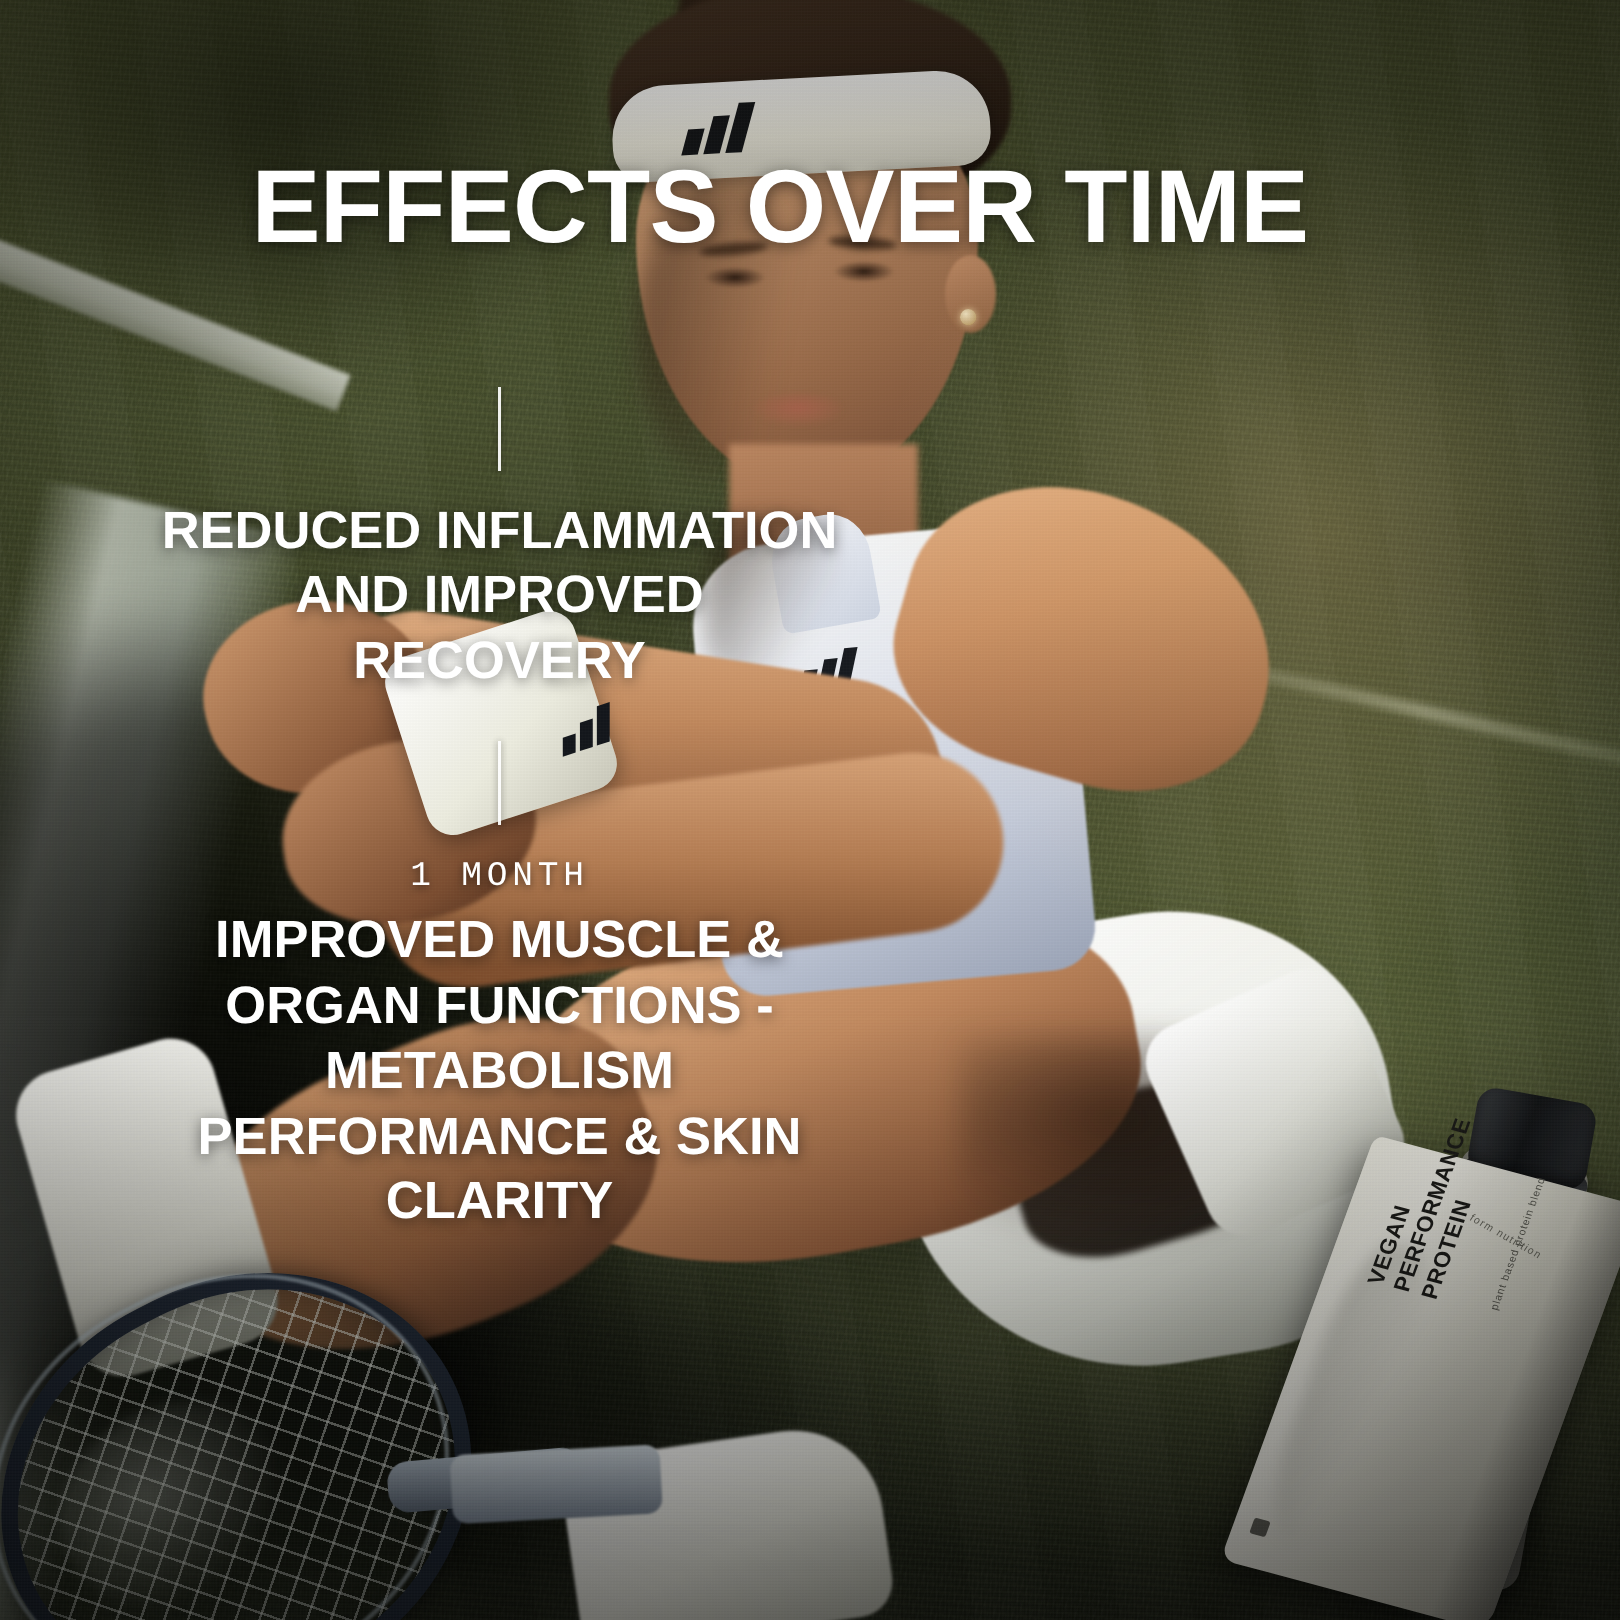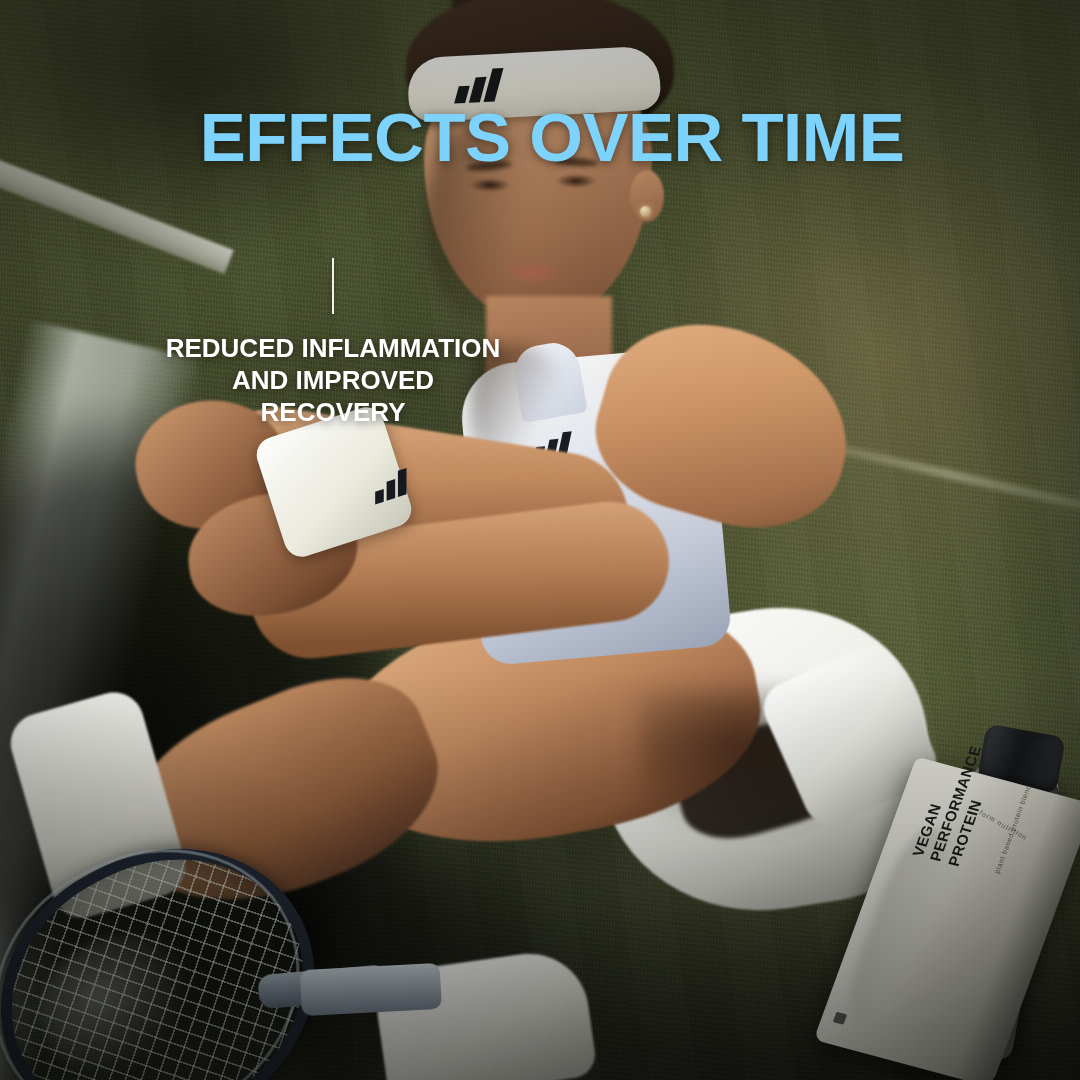--- a/index.html
+++ b/index.html
@@ -598,27 +598,26 @@
     inset: 0;
     z-index: 50;
   }
 
   .headline {
     position: absolute;
     top: 103px;
     left: 0;
     width: 1040px;
     text-align: center;
-    color: #7dd3fc;
+    color: #ffffff;
     font-size: 69px;
     font-weight: 700;
     letter-spacing: -0.5px;
     line-height: 1;
     text-shadow: 0 2px 10px rgba(0,0,0,.45);
-    margin-left: 32px;
   }
 
   .timeline {
     position: absolute;
     left: 58px;
     top: 236px;
     width: 550px;
     text-align: center;
   }
 
@@ -644,21 +643,21 @@
   }
 
   .divider {
     width: 2px;
     height: 56px;
     margin: 22px auto 18px;
     background: #ffffff;
     opacity: .92;
     box-shadow: 0 0 5px rgba(0,0,0,.45);
   }
-  .stage-2 .stage-body { font-size: 26px; }
+  .stage-2 .stage-body { font-size: 35px; }
   .stage-3 .divider { margin: 32px auto 22px; }
 </style>
 </head>
 <body>
 
 <div id="stage">
 
   <div class="photo">
     <div class="grass"></div>
     <div class="grass-tex"></div>
@@ -766,17 +765,26 @@
       </div>
 
       <div class="divider"></div>
 
       <div class="stage-2">
         <div class="stage-body">REDUCED INFLAMMATION
 AND IMPROVED
 RECOVERY</div>
       </div>
 
+      <div class="stage-3">
+        <div class="divider"></div>
+        <div class="stage-eyebrow">1 MONTH</div>
+        <div class="stage-body">IMPROVED MUSCLE &amp;
+ORGAN FUNCTIONS -
+METABOLISM
+PERFORMANCE &amp; SKIN
+CLARITY</div>
+      </div>
 
     </div>
   </div>
 
 </div>
 
 </body></html>

